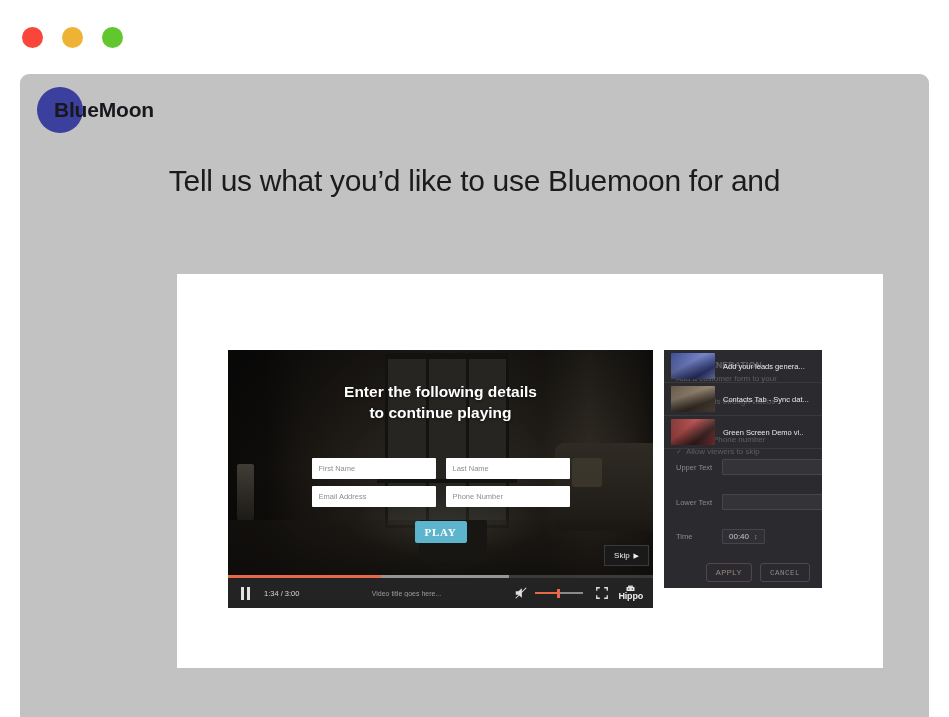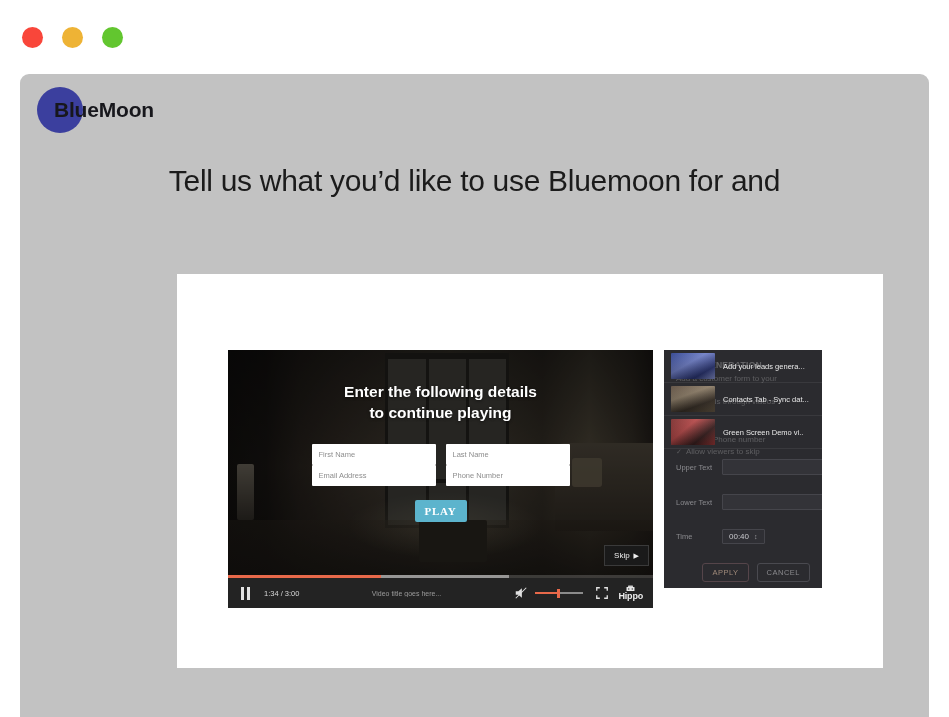--- a/index.html
+++ b/index.html
@@ -210,25 +210,25 @@
   }
   .gate-title {
     font-size: 15.5px;
     font-weight: bold;
     color: #ffffff;
     text-align: center;
     line-height: 1.33;
     text-shadow: 0 1px 3px rgba(0,0,0,.55);
   }
   .gate-fields {
-    margin-top: 21px;
+    margin-top: 35px;
     width: 258px;
     display: flex;
     flex-wrap: wrap;
-    gap: 0 10px;
+    gap: 7px 10px;
   }
   .gate-input {
     width: 124px;
     height: 21px;
     background: #ffffff;
     border: none;
     border-radius: 1px;
     padding: 0 7px;
     font-family: "Liberation Sans", sans-serif;
     font-size: 7.5px;
@@ -457,21 +457,21 @@
     background: transparent;
     border: 1px solid #55454a;
     color: #9f8a7a;
     font-family: "Liberation Sans", sans-serif;
     font-size: 7.5px;
     letter-spacing: .5px;
     padding: 4px 9px;
     border-radius: 3px;
     cursor: pointer;
   }
-  .panel-btn-cancel { color: #8a8a8e; border-color: #4a4a50; }
+  .panel-btn-cancel { color: #8a8a8e; border-color: #4a4a50; font-family: Liberation Mono, monospace; }
 </style>
 </head>
 <body>
 
 <div class="browser-window">
 
   <div class="titlebar">
     <div class="traffic-lights">
       <span class="dot dot-close"></span>
       <span class="dot dot-min"></span>

